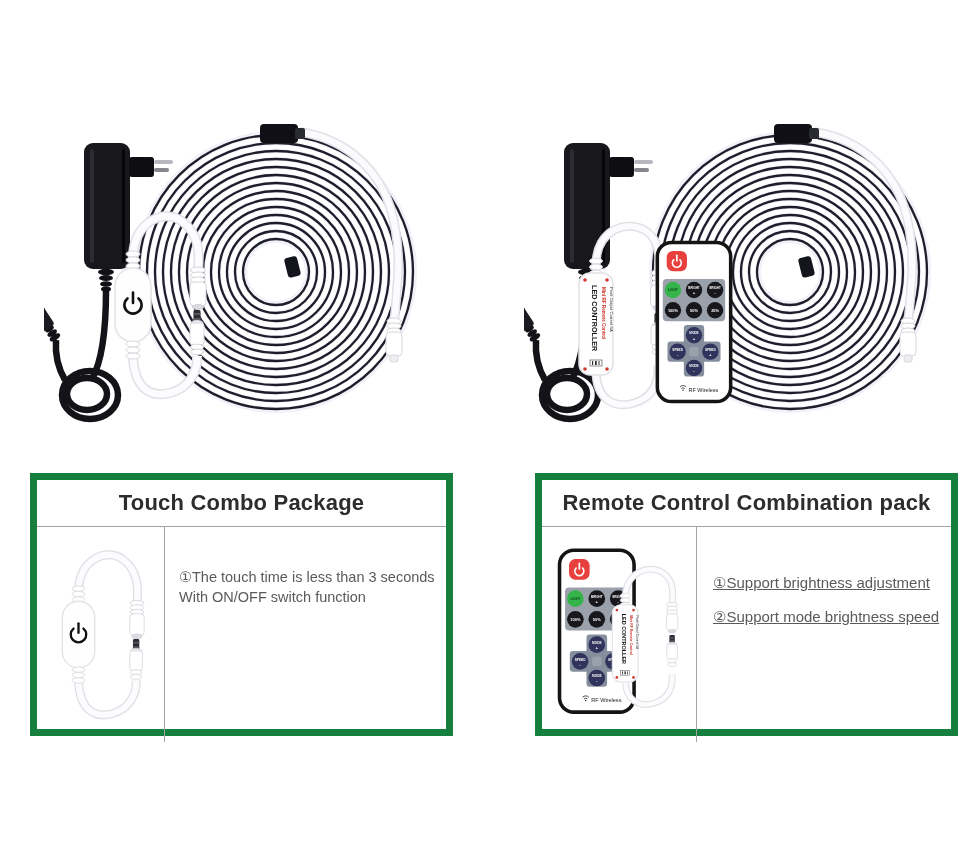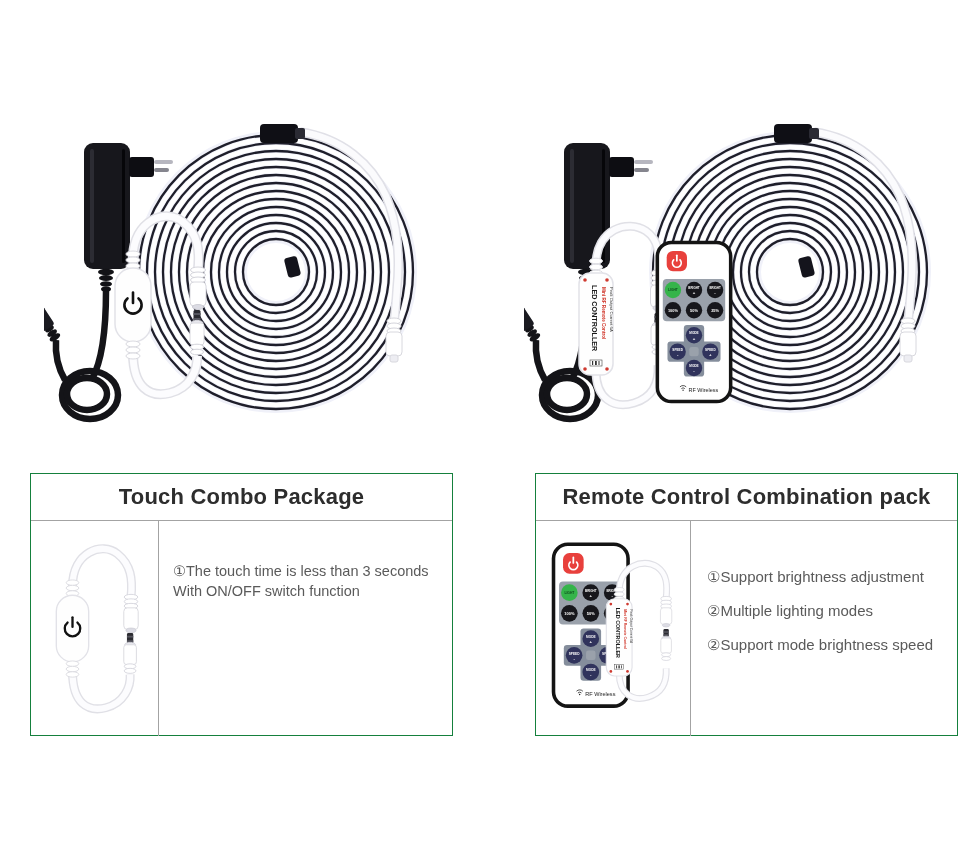--- a/index.html
+++ b/index.html
@@ -1,30 +1,30 @@
 <!DOCTYPE html>
 <html><head>
 <meta charset="utf-8">
 <style>
   html,body{margin:0;padding:0;background:#ffffff;}
   #canvas{position:relative;width:960px;height:857px;background:#ffffff;overflow:hidden;
           font-family:"Liberation Sans", sans-serif;}
   .product{position:absolute;}
-  .info-box{position:absolute;width:423px;height:263px;border:1px solid #15803d;background:#fff;box-sizing:border-box;}
+  .info-box{position:absolute;width:423px;height:263px;border:7px solid #15803d;background:#fff;box-sizing:border-box;}
   .box-title{height:46px;line-height:46px;text-align:center;font-size:22px;font-weight:bold;
              color:#2d2d2d;border-bottom:1px solid #a3a3a3;letter-spacing:.2px;}
   .box-body{display:flex;height:215px;}
   .img-cell{border-right:1px solid #a3a3a3;display:flex;align-items:center;justify-content:center;box-sizing:border-box;}
   .img-cell.narrow{width:128px;}
   .img-cell.wide{width:155px;}
   .txt-cell{flex:1;color:#5a5a5a;font-size:14.5px;line-height:20px;}
   .txt-cell.touch{padding:40px 8px 16px 14px;}
   .txt-cell.remote{padding:46px 6px 0 16px;font-size:15px;}
   .txt-cell p{margin:0 0 12px 0;}
-  .txt-cell.remote p{margin:0 0 14px 0;}
+  .txt-cell.remote p{margin:0 0 14px 0;text-decoration:underline;}
   svg text{font-family:"Liberation Sans", sans-serif;}
 </style>
 </head>
 <body>
 
 <div id="canvas">
 
 <svg width="0" height="0" style="position:absolute" aria-hidden="true">
 <defs>
 
@@ -289,19 +289,18 @@
   <div class="box-title">Remote Control Combination pack</div>
   <div class="box-body">
     <div class="img-cell wide">
       <svg width="153" height="212" viewBox="0 0 160 224">
         <use href="#sym-remote" x="14" y="20" width="84" height="176"></use>
         <use href="#sym-inline" x="62" y="24" width="88" height="172"></use>
       </svg>
     </div>
     <div class="txt-cell remote">
       <p>①Support brightness adjustment</p>
-      <p>②Multiple lighting modes</p>
       <p>②Support mode brightness speed</p>
     </div>
   </div>
 </div>
 
 </div>
 
 </body></html>

